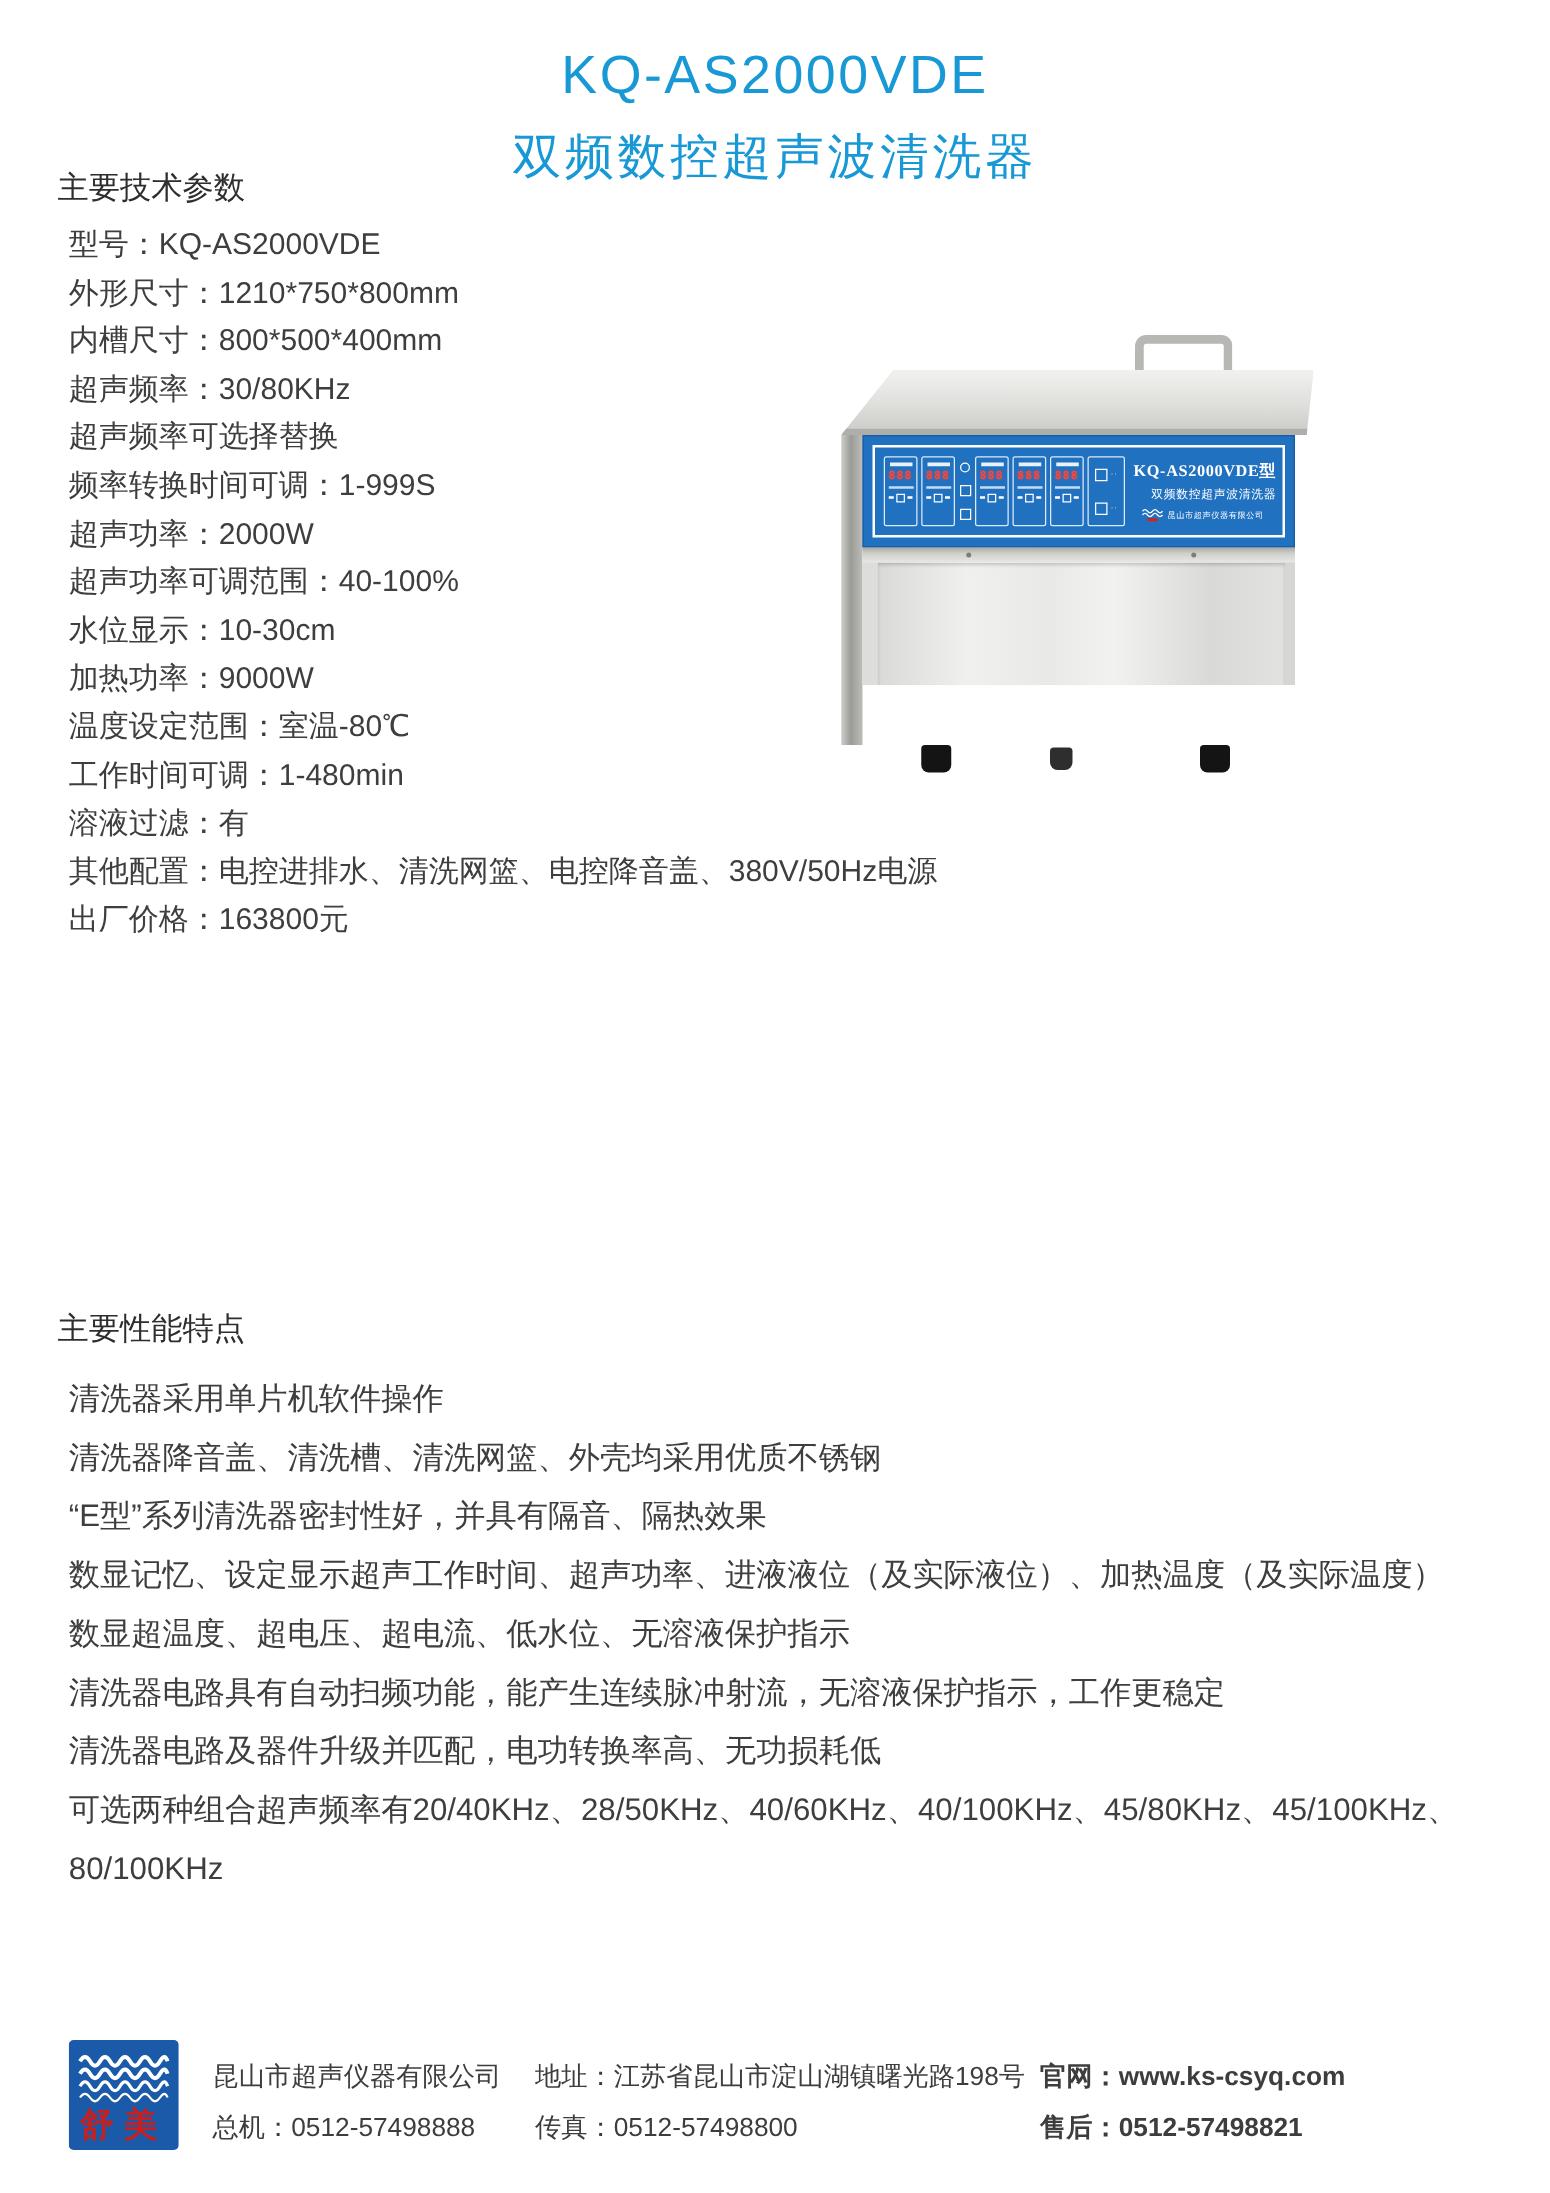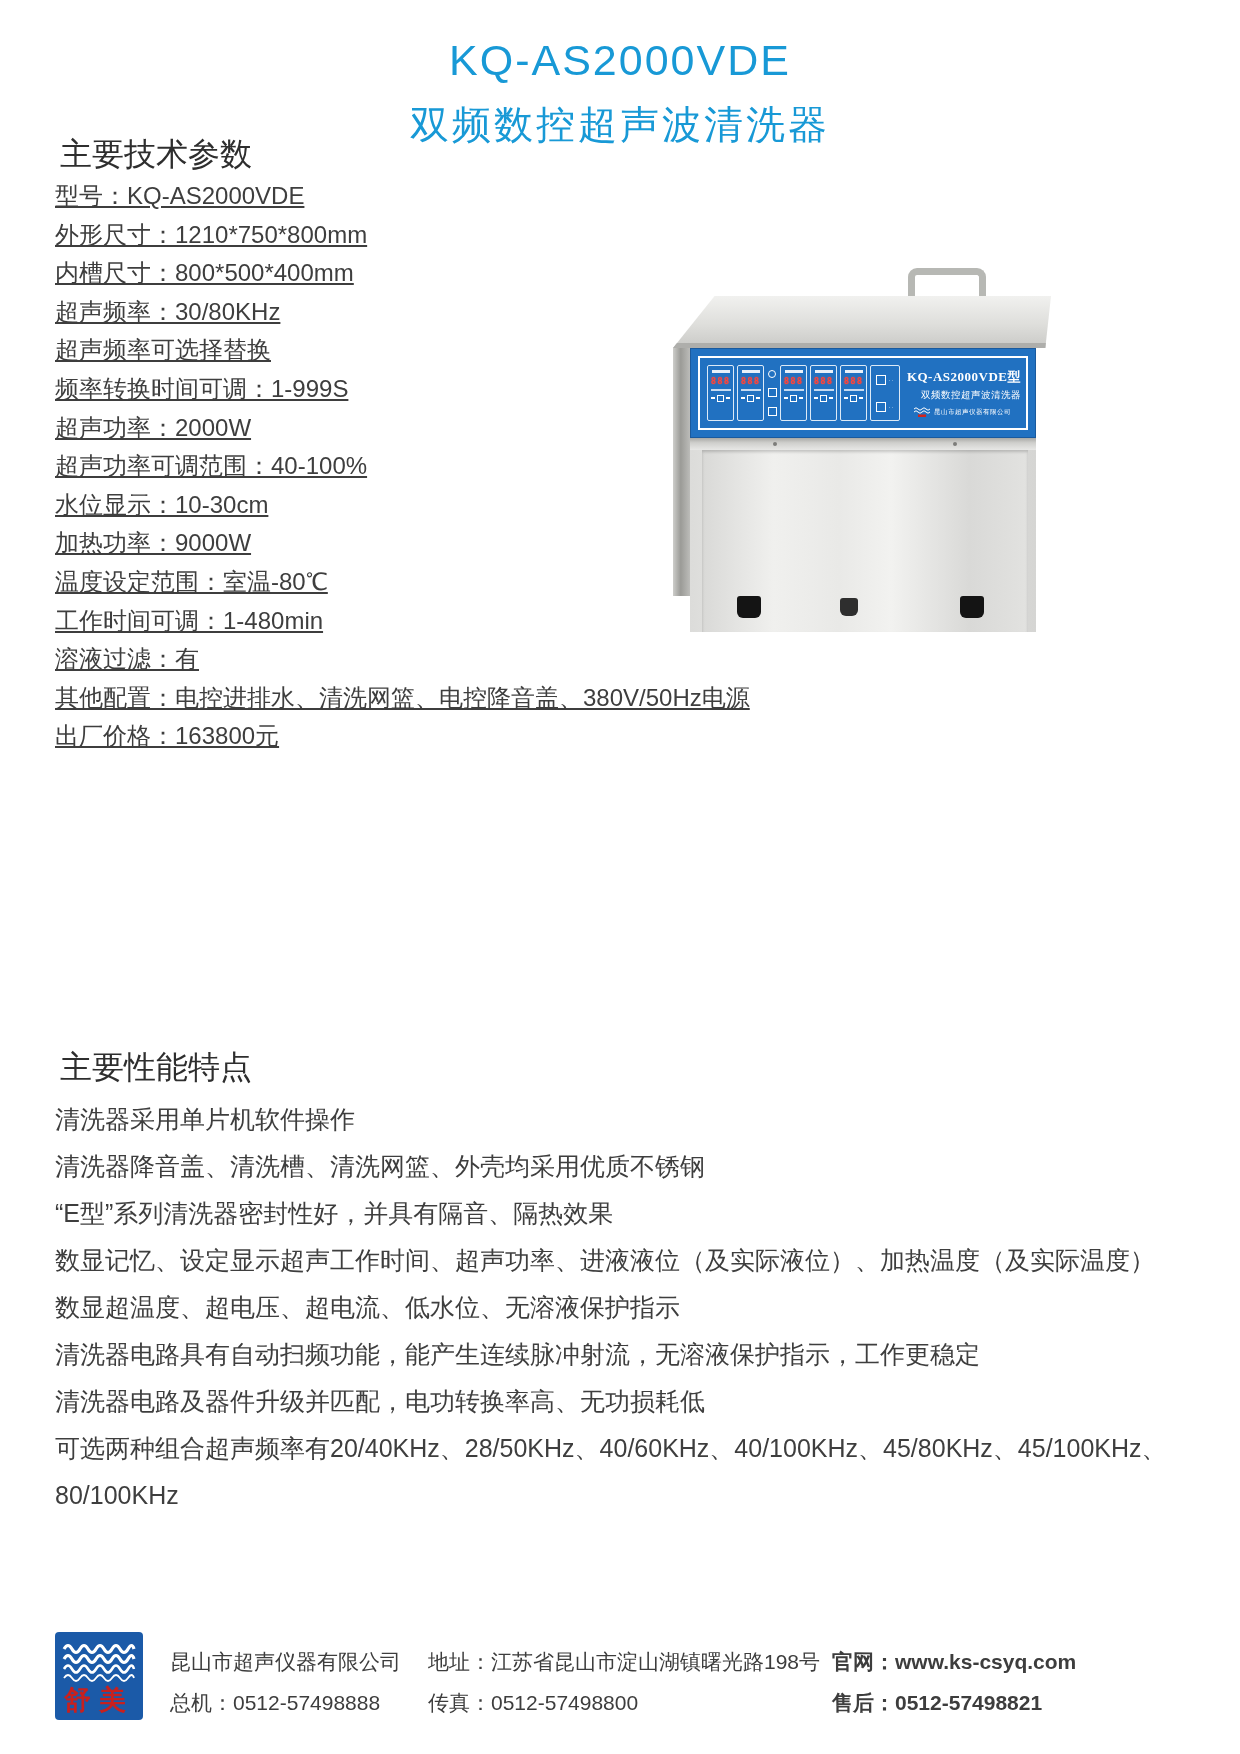--- a/index.html
+++ b/index.html
@@ -8,27 +8,27 @@
     background:#ffffff; overflow:hidden;
     font-family:"Liberation Sans", sans-serif; color:#3e3e3e;
   }
 
   
   .title-block { position:absolute; top:36px; left:0; width:100%; text-align:center; color:#1899d6; }
   .title-en { font-size:43px; letter-spacing:2px; }
   .title-cn { margin-top:13px; font-size:39px; letter-spacing:3px; font-weight:500; }
 
   
-  .sec-heading { position:absolute; margin:0; left:60px; font-size:32px; font-weight:normal; color:#2e2e2e; }
+  .sec-heading { position:absolute; margin:0; left:46px; font-size:25px; font-weight:normal; color:#2e2e2e; }
   #specs-heading { top:133px; }
   #features-heading { top:1046px; }
 
   
   .spec-list { position:absolute; top:177px; left:55px; margin:0; padding:0; list-style:none; }
-  .spec-list li { font-size:24px; line-height:38.6px; white-space:nowrap;text-decoration:underline; }
+  .spec-list li { font-size:24px; line-height:38.6px; white-space:nowrap; }
 
   
   .feature-list { position:absolute; top:1096px; left:55px; width:1140px; margin:0; padding:0; list-style:none; }
   .feature-list li { font-size:25px; line-height:47px; }
 
   
   .footer-col { position:absolute; top:1641px; }
   .footer-col div { font-size:21px; line-height:41px; white-space:nowrap; color:#3d3d3d; }
   #f-col1 { left:170px; }
   #f-col2 { left:428px; }
@@ -38,21 +38,21 @@
   
   .machine { position:absolute; left:615px; top:248px; width:400px; height:354px; }
   .m-handle { position:absolute; left:253px; top:4px; width:64px; height:30px;
     border:7px solid #b7b8b4; border-bottom:none; border-radius:9px 9px 0 0; }
   .m-lid { position:absolute; left:18px; top:32px; width:378px; height:52px;
     background:linear-gradient(180deg,#f1f1ef,#dededb 55%,#c9c9c6);
     clip-path:polygon(0 100%, 11% 0, 100% 0, 98.5% 100%);
     box-shadow:inset 0 -5px 0 #aeaeab; }
   .m-side { position:absolute; left:18px; top:84px; width:17px; height:248px;
     background:linear-gradient(90deg,#cdcdca,#9b9b97 45%,#bcbcb9); }
-  .m-front { position:absolute; left:35px; top:84px; width:346px; height:284px;
+  .m-front { position:absolute; left:35px; top:84px; width:346px; height:200px;
     background:linear-gradient(90deg,#dcdcda,#eeeeec 30%,#e6e6e4 60%,#d5d5d3); }
   .m-panel { position:absolute; left:0; top:0; right:0; height:90px;
     background:#2171c1; border:1px solid #1a5a9e; box-sizing:border-box; }
   .m-panel-inner { position:absolute; inset:7px; border:2px solid #ffffff;
     display:flex; align-items:center; gap:3px; padding:0 7px; }
   .led-module { width:27px; height:56px; border:1px solid #ddeaf7; border-radius:2px;
     box-sizing:border-box; padding-top:3px; flex:none; }
   .led-label { width:18px; height:2.5px; margin:1px auto 3px; background:rgba(255,255,255,.9); }
   .led-digits { text-align:center; color:#ff4438; font-family:"DejaVu Sans Mono",monospace;
     font-weight:bold; font-size:9px; letter-spacing:1px; text-shadow:0 0 2px rgba(255,70,50,.8); }

